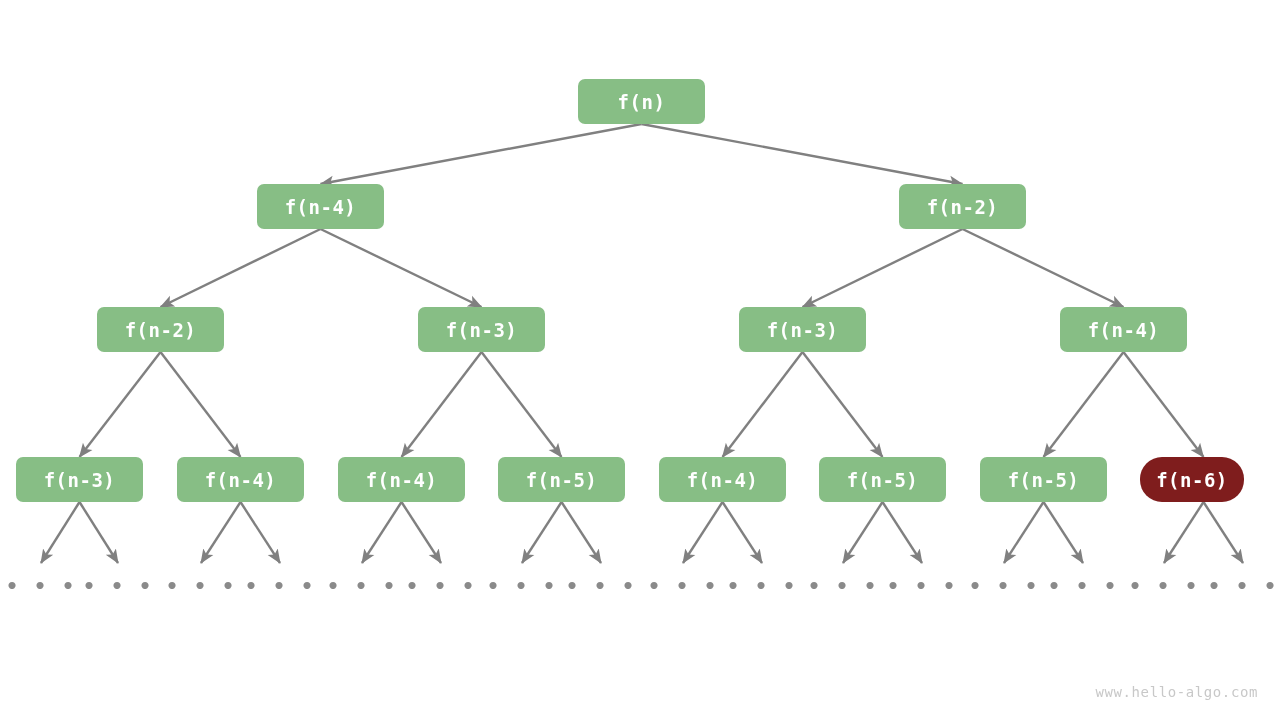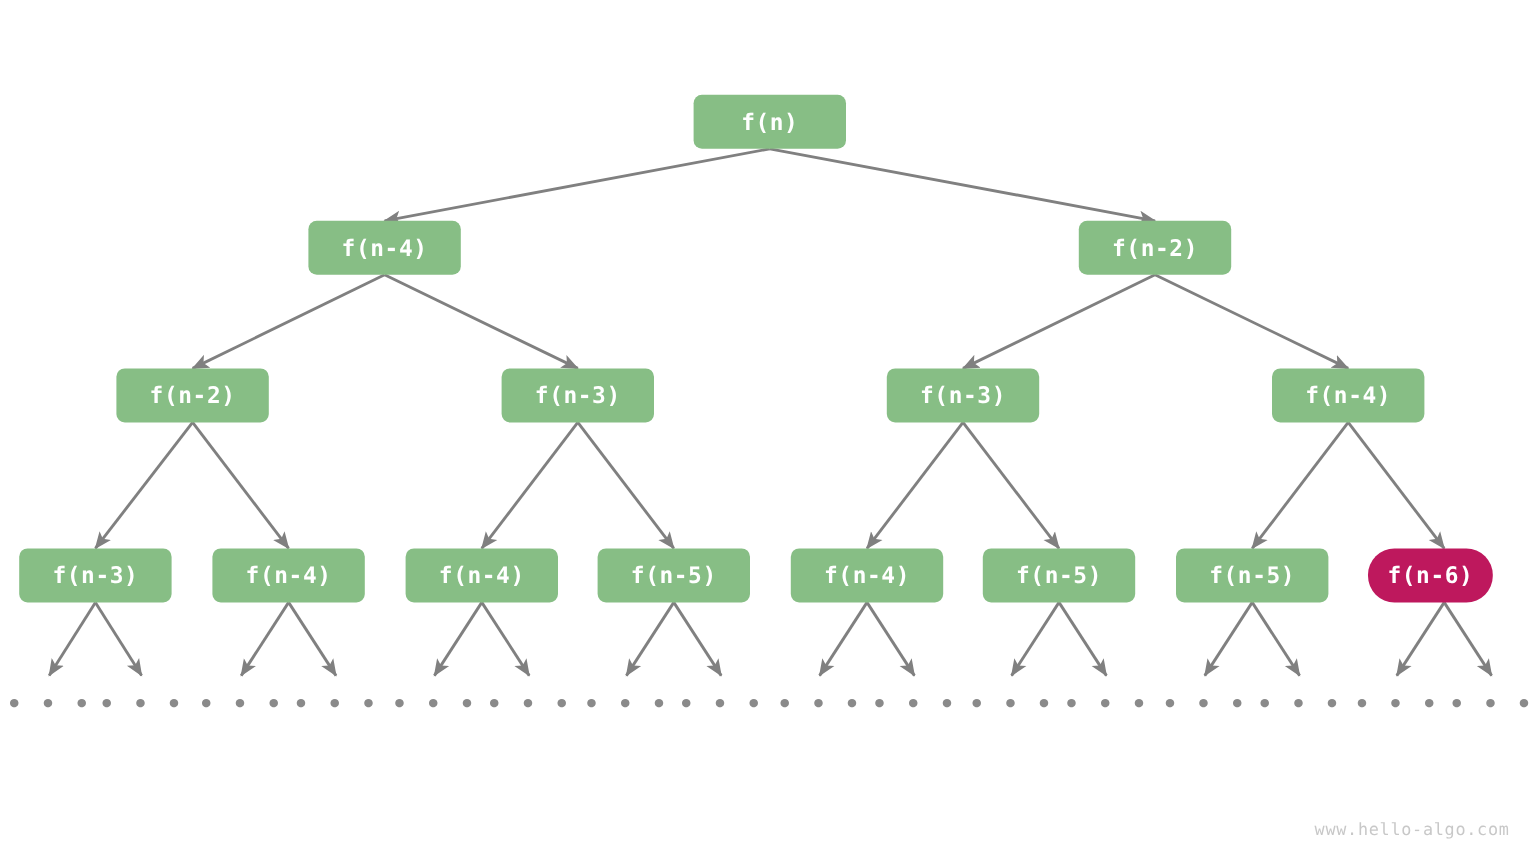--- a/index.html
+++ b/index.html
@@ -117,21 +117,21 @@
       <div class="node" style="left: 418px; top: 307px; width: 127px; height: 45px; background: rgb(135, 190, 133); color: rgb(255, 255, 255);">f(n-3)</div>
       <div class="node" style="left: 739px; top: 307px; width: 127px; height: 45px; background: rgb(135, 190, 133); color: rgb(255, 255, 255);">f(n-3)</div>
       <div class="node" style="left: 1060px; top: 307px; width: 127px; height: 45px; background: rgb(135, 190, 133); color: rgb(255, 255, 255);">f(n-4)</div>
       <div class="node" style="left: 16px; top: 457px; width: 127px; height: 45px; background: rgb(135, 190, 133); color: rgb(255, 255, 255);">f(n-3)</div>
       <div class="node" style="left: 177px; top: 457px; width: 127px; height: 45px; background: rgb(135, 190, 133); color: rgb(255, 255, 255);">f(n-4)</div>
       <div class="node" style="left: 338px; top: 457px; width: 127px; height: 45px; background: rgb(135, 190, 133); color: rgb(255, 255, 255);">f(n-4)</div>
       <div class="node" style="left: 498px; top: 457px; width: 127px; height: 45px; background: rgb(135, 190, 133); color: rgb(255, 255, 255);">f(n-5)</div>
       <div class="node" style="left: 659px; top: 457px; width: 127px; height: 45px; background: rgb(135, 190, 133); color: rgb(255, 255, 255);">f(n-4)</div>
       <div class="node" style="left: 819px; top: 457px; width: 127px; height: 45px; background: rgb(135, 190, 133); color: rgb(255, 255, 255);">f(n-5)</div>
       <div class="node" style="left: 980px; top: 457px; width: 127px; height: 45px; background: rgb(135, 190, 133); color: rgb(255, 255, 255);">f(n-5)</div>
-      <div class="node" style="left: 1140px; top: 457px; width: 104px; height: 45px; background: #be185d; color: rgb(255, 255, 255); border-radius: 22px;">f(n-6)</div>
+      <div class="node" style="left: 1140px; top: 457px; width: 104px; height: 45px; background: #7f1d1d; color: rgb(255, 255, 255); border-radius: 22px;">f(n-6)</div>
     </div>
 
   <div id="ellipsis-layer">
       <div class="ellipsis" style="left: 41px; top: 586px; color: rgb(138, 138, 138);">• • •</div>
       <div class="ellipsis" style="left: 118px; top: 586px; color: rgb(138, 138, 138);">• • •</div>
       <div class="ellipsis" style="left: 201px; top: 586px; color: rgb(138, 138, 138);">• • •</div>
       <div class="ellipsis" style="left: 280px; top: 586px; color: rgb(138, 138, 138);">• • •</div>
       <div class="ellipsis" style="left: 362px; top: 586px; color: rgb(138, 138, 138);">• • •</div>
       <div class="ellipsis" style="left: 441px; top: 586px; color: rgb(138, 138, 138);">• • •</div>
       <div class="ellipsis" style="left: 522px; top: 586px; color: rgb(138, 138, 138);">• • •</div>

